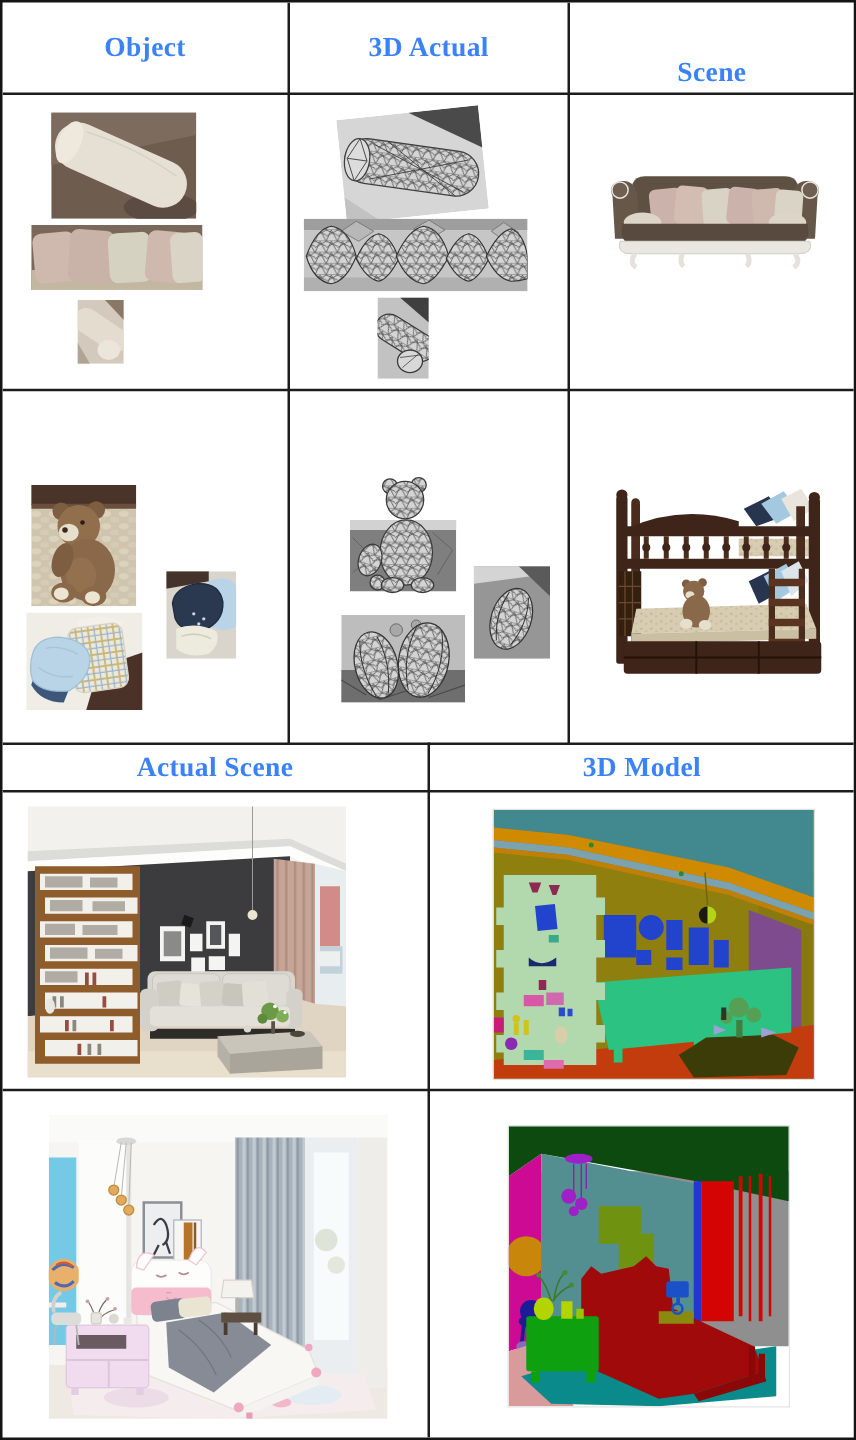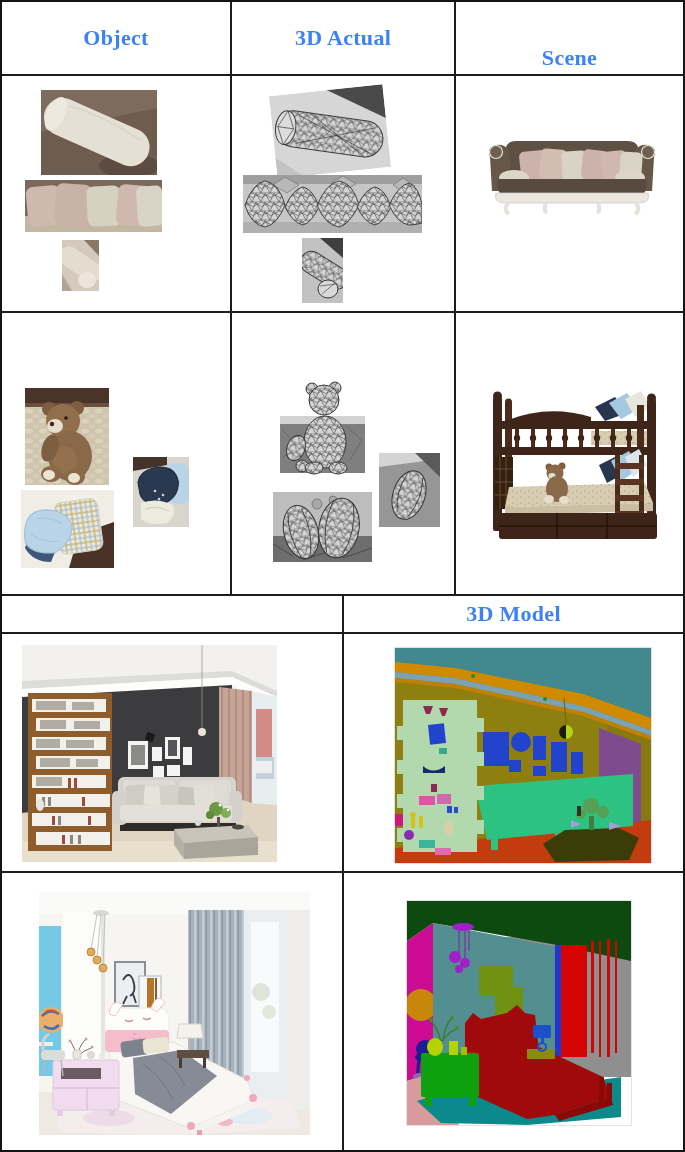--- a/index.html
+++ b/index.html
@@ -62,20 +62,23 @@
 
   <div class="hdr" style="left:0;top:0;width:228px;height:72px;">
       <span>Object</span>
     </div>
   <div class="hdr" style="left:230px;top:0;width:222px;height:72px;">
       <span>3D Actual</span>
     </div>
   <div class="hdr" style="left:454px;top:0;width:227px;height:72px;margin-top:20px;">
       <span>Scene</span>
     </div>
+  <div class="hdr" style="left:0;top:594px;width:340px;height:36px;">
+      <span>Actual Scene</span>
+    </div>
   <div class="hdr" style="left:342px;top:594px;width:339px;height:36px;">
       <span>3D Model</span>
     </div>
 
   <div class="cell" style="left:0;top:74px;width:228px;height:235px;">
     <div class="imgbox" style="left:39px;top:14px;">
       <svg width="116" height="85" viewBox="0 0 116 85">
         <rect width="116" height="85" fill="#6e5c4f"></rect>
         <polygon points="0,0 116,0 116,18 0,42" fill="#7d6b5d"></polygon>
         <ellipse cx="88" cy="76" rx="30" ry="12" fill="#5c4b40"></ellipse>

